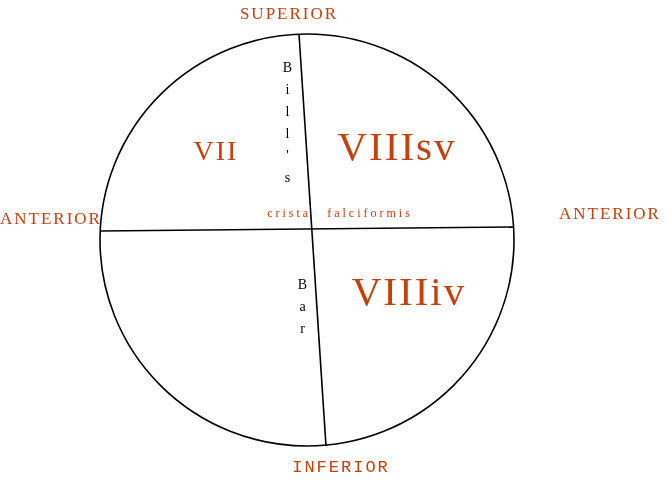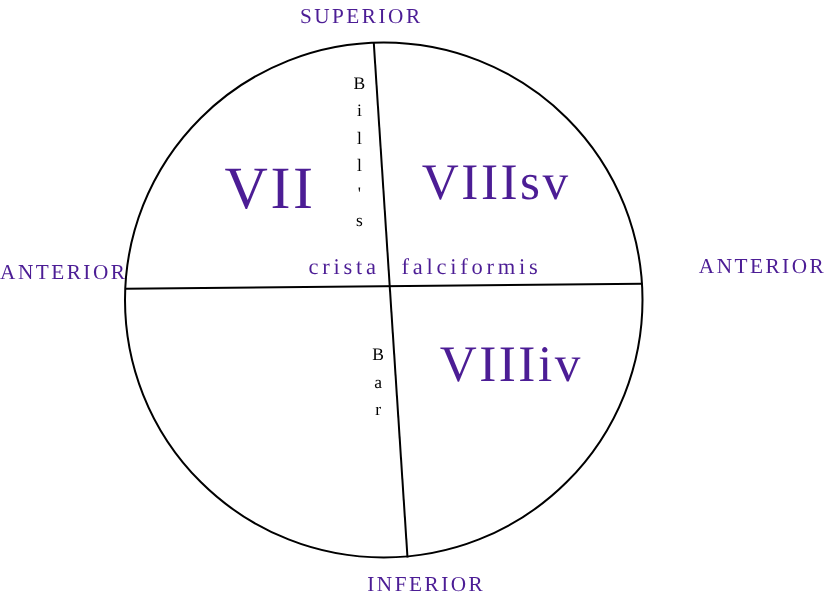--- a/index.html
+++ b/index.html
@@ -20,39 +20,39 @@
     height: 482px;
     background: #fff;
   }
   .canvas svg {
     position: absolute;
     left: 0;
     top: 0;
   }
   .label {
     position: absolute;
-    color: #4c1d95;
+    color: #c2410c;
     white-space: nowrap;
     transform: translate(-50%, -50%);
     line-height: 1;
   }
   .orient {
     font-size: 17px;
     letter-spacing: 2px;
   }
   .quad {
-    font-size: 48px;
+    font-size: 28px;
     letter-spacing: 2px;
   }
   .quad-small {
     font-size: 41px;
     letter-spacing: 2px;
   }
   .crest-horiz {
-    font-size: 18px;
+    font-size: 12px;
     letter-spacing: 3px;
     word-spacing: 10px;
   }
   .crest-vert {
     position: absolute;
     color: #000;
     writing-mode: vertical-lr;
     text-orientation: upright;
     font-size: 14px;
     letter-spacing: 7px;
@@ -65,21 +65,21 @@
 <div class="canvas">
 
   <svg width="667" height="482" viewBox="0 0 667 482">
     <ellipse cx="307" cy="240" rx="207" ry="206" fill="none" stroke="#000" stroke-width="1.6"></ellipse>
     <line x1="299" y1="34" x2="326" y2="446" stroke="#000" stroke-width="1.6"></line>
     <line x1="100" y1="231" x2="514" y2="227" stroke="#000" stroke-width="1.6"></line>
   </svg>
 
   <div class="label orient" style="left:289px; top:13px;">SUPERIOR</div>
 
-  <div class="label orient" style="left:341px; top:467px;">INFERIOR</div>
+  <div class="label orient" style="left:341px; top:467px;font-family:Liberation Mono, monospace;">INFERIOR</div>
 
   <div class="label orient" style="left:51px; top:218px;">ANTERIOR</div>
 
   <div class="label orient" style="left:610px; top:213px;">ANTERIOR</div>
 
   <div class="label quad" style="left:216px; top:151px;">VII</div>
 
   <div class="label quad-small" style="left:397px; top:146px;">VIIIsv</div>
 
 

